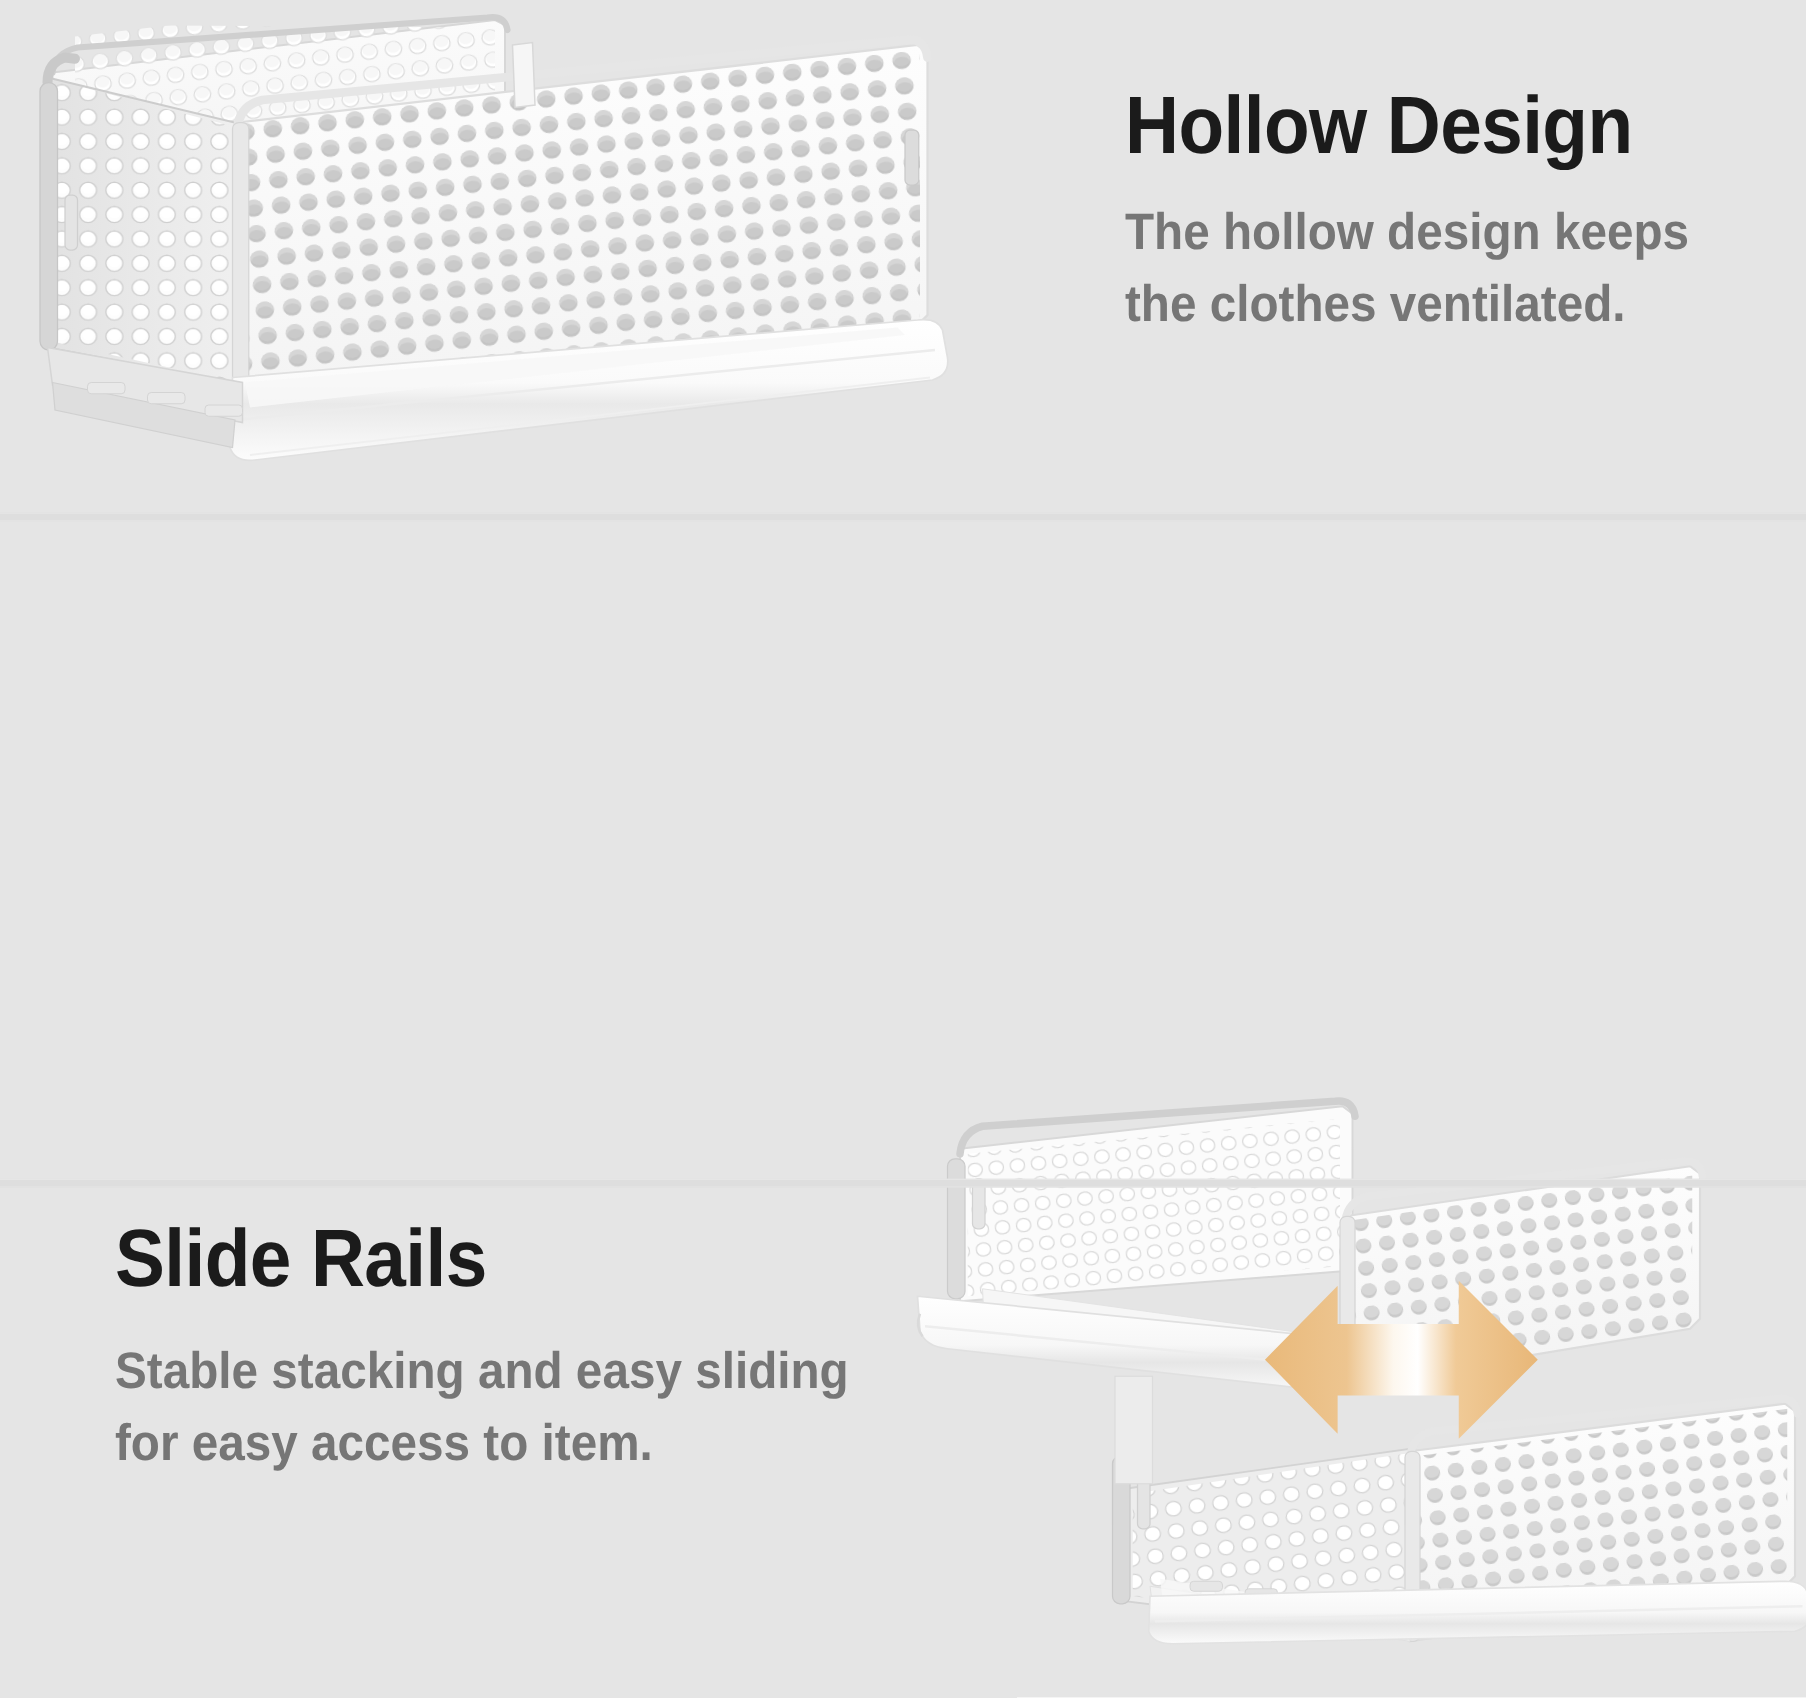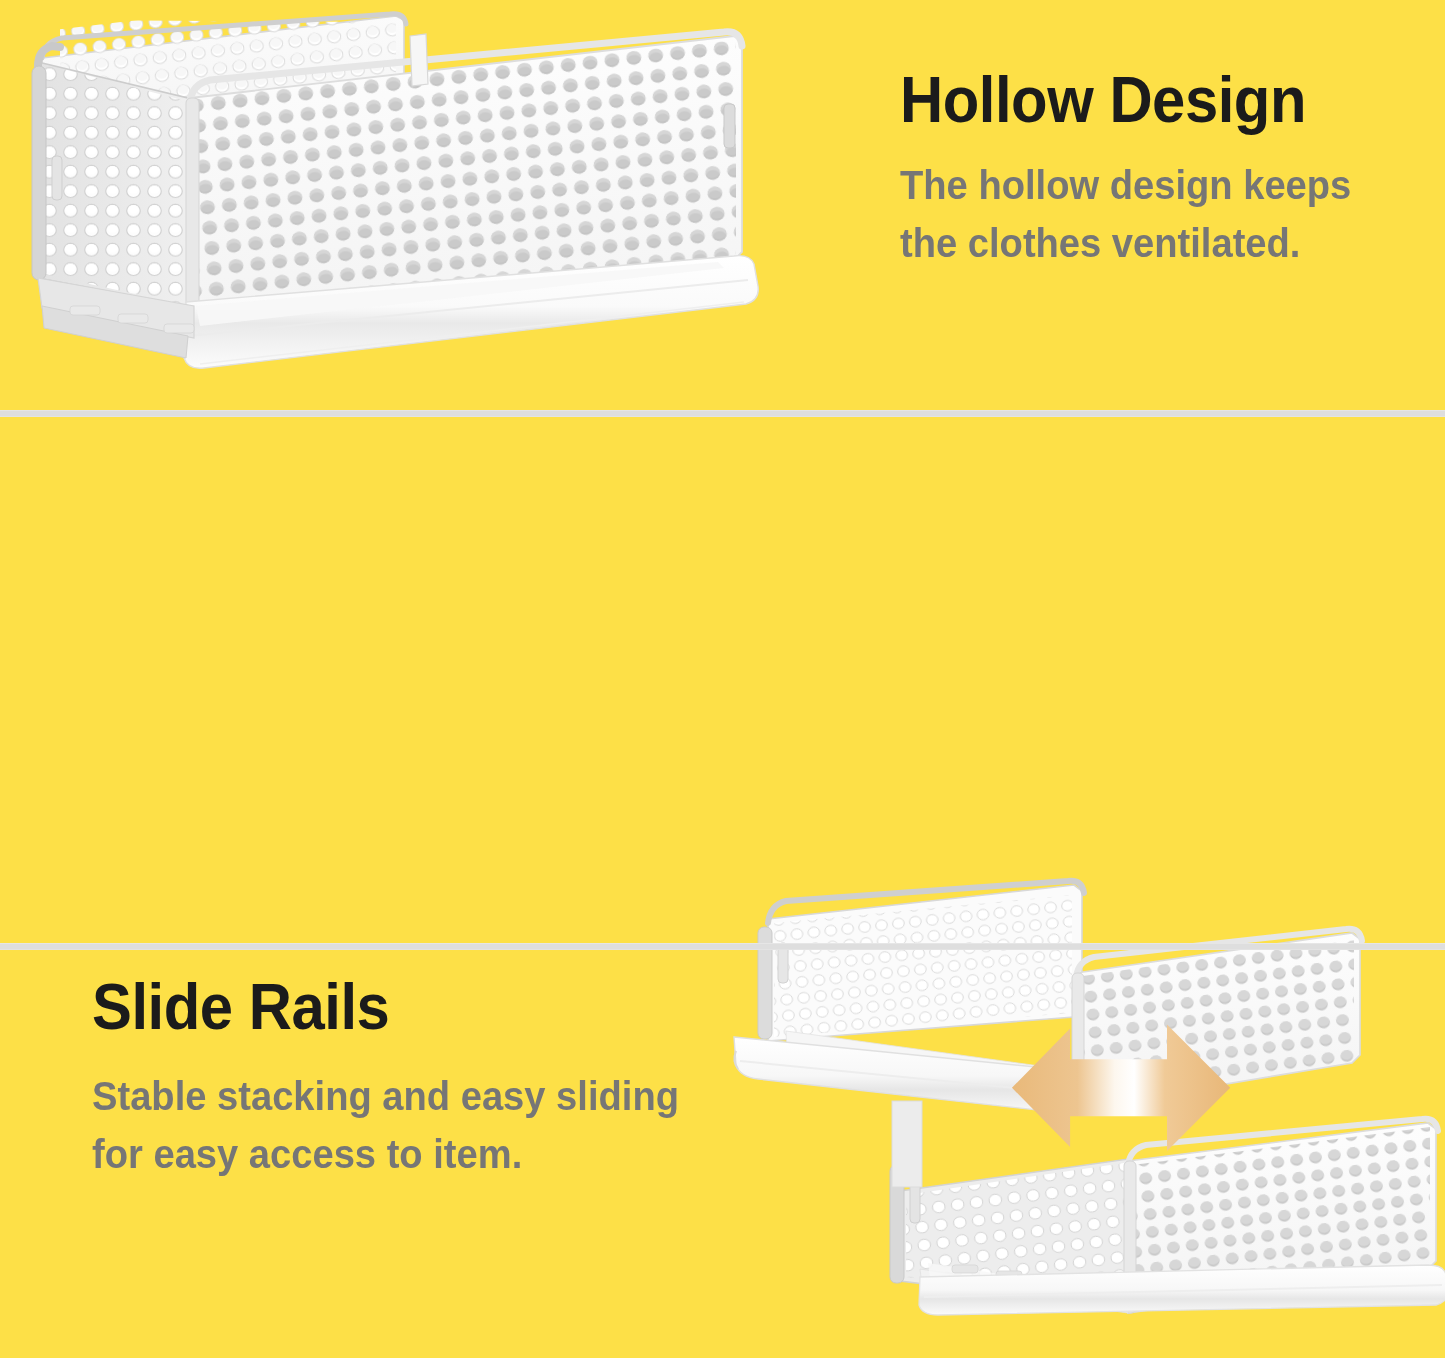--- a/index.html
+++ b/index.html
@@ -12,21 +12,21 @@
     height: 1358px;
     font-family: "Liberation Sans", sans-serif;
     overflow: hidden;
     position: relative;
   }
 
   .page {
     position: relative;
     width: 1445px;
     height: 1358px;
-    background: #fde047;
+    background: #e5e5e5;
   }
 
   
   .section {
     position: absolute;
     left: 0;
     width: 1445px;
     display: flex;
     align-items: center;
   }

